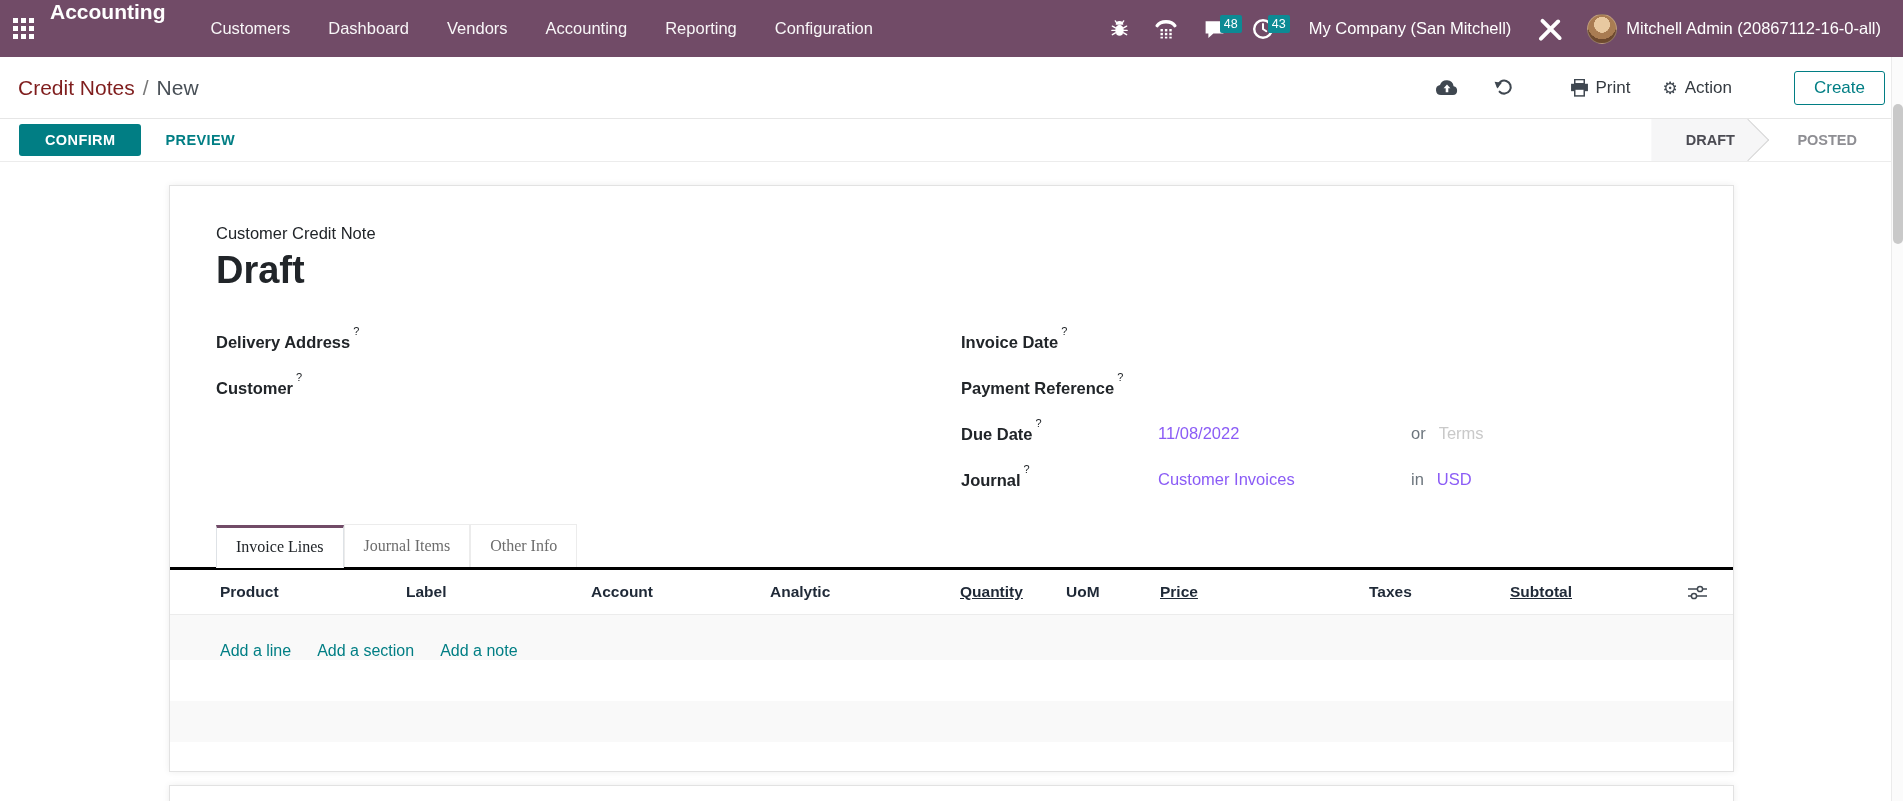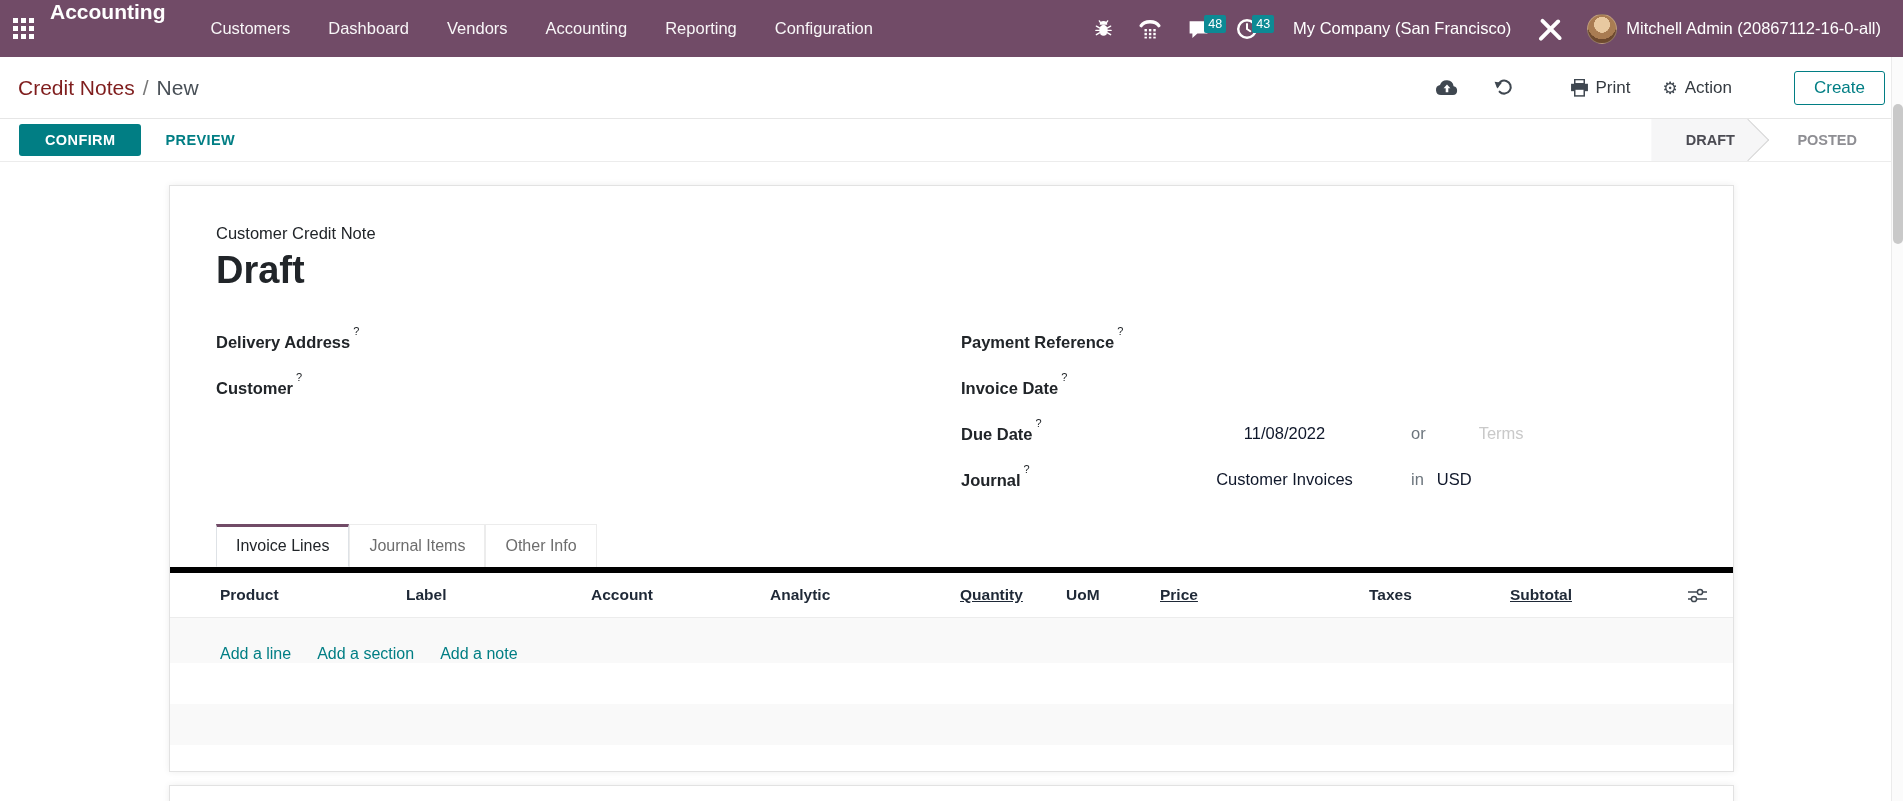--- a/index.html
+++ b/index.html
@@ -61,27 +61,27 @@
            box-shadow:0 0 7px rgba(0,0,0,.07); padding:38px 46px 0; overflow:hidden; }
   .doc-type { font-size:16.5px; color:#212529; }
   .doc-title { font-size:38px; font-weight:700; color:#212529; margin-top:6px; }
 
   .fields { display:grid; grid-template-columns:745px 1fr; margin-top:26px; }
   .col { display:flex; flex-direction:column; }
   .frow { height:46px; display:flex; align-items:center; }
   .flabel { font-size:16.5px; font-weight:700; color:#212529; width:197px; flex:0 0 auto; }
   .col-left .flabel { width:auto; }
   .help { font-size:11px; vertical-align:super; position:relative; top:-6px; margin-left:3px; font-weight:400; color:#212529; }
-  .fvalue { font-size:16.5px; color:#0f172a; cursor:text;text-align:center; }
+  .fvalue { font-size:16.5px; color:#8b5cf6; cursor:text; }
   .fvalue.fixed { width:253px; flex:0 0 auto; }
   .conj { font-size:16.5px; color:#6c757d; margin-right:13px; }
-  .placeholder { font-size:16.5px; color:#c9c9c9; cursor:pointer;margin-left:40px; }
-
-  
-  .notebook { margin:22px -46px 0; padding:0 46px; border-bottom:6px solid #000000; display:flex; align-items:flex-start; }
+  .placeholder { font-size:16.5px; color:#c9c9c9; cursor:pointer; }
+
+  
+  .notebook { margin:22px -46px 0; padding:0 46px; border-bottom:3px solid #000000; display:flex; align-items:flex-end;font-family:Liberation Serif, serif; }
   .tab { font-size:16px; cursor:pointer; background:#fff; }
   .tab.active { color:#212529; border:1px solid #dee2e6; border-top:3px solid #714b67; border-bottom:1px solid #fff; margin-bottom:-1px; padding:10px 19px 11px; }
   .tab.inactive { color:#6d6d6d; border:1px solid #ececec; border-bottom:none; padding:12px 19px; }
 
   
   .lines-table { margin:0 -46px; }
   .thead { display:grid; grid-template-columns:50px 186px 185px 179px 190px 90px 16px 94px 193px 16px 141px 164px 60px 1fr;
            align-items:center; height:45px; border-bottom:1px solid #ececec; }
   .th { font-size:15.5px; font-weight:700; color:#1f2937; white-space:nowrap; }
   .th.num { text-align:left;text-decoration:underline; }
@@ -164,21 +164,21 @@
       </svg>
       <span class="badge">48</span>
     </div>
     <div class="systray-icon">
       <svg width="22" height="22" viewBox="0 0 20 20">
         <circle cx="10" cy="10" r="8" stroke="#ffffff" stroke-width="2.2" fill="none"></circle>
         <path d="M10 5.5 V10 L13 12" stroke="#ffffff" stroke-width="1.8" fill="none" stroke-linecap="round"></path>
       </svg>
       <span class="badge">43</span>
     </div>
-    <div class="company">My Company (San Francisco)</div>
+    <div class="company">My Company (San Mitchell)</div>
     <div class="systray-icon tools">
       <svg width="26" height="24" viewBox="0 0 24 22">
         <g fill="#ffffff">
           <rect x="10.6" y="-1" width="3.6" height="26" rx="1.8" transform="rotate(45 12 11)"></rect>
           <rect x="10.6" y="-1" width="3.6" height="26" rx="1.8" transform="rotate(-45 12 11)"></rect>
         </g>
       </svg>
     </div>
     <div class="avatar"></div>
     <div class="username">Mitchell Admin (20867112-16-0-all)</div>
@@ -243,25 +243,25 @@
         <div class="frow">
           <span class="flabel"><span>Delivery Address</span><span class="help">?</span></span>
         </div>
         <div class="frow">
           <span class="flabel"><span>Customer</span><span class="help">?</span></span>
         </div>
       </div>
 
       <div class="col col-right">
         <div class="frow">
+          <span class="flabel"><span>Invoice Date</span><span class="help">?</span></span>
+          <span class="fvalue"></span>
+        </div>
+        <div class="frow">
           <span class="flabel"><span>Payment Reference</span><span class="help">?</span></span>
-          <span class="fvalue"></span>
-        </div>
-        <div class="frow">
-          <span class="flabel"><span>Invoice Date</span><span class="help">?</span></span>
           <span class="fvalue"></span>
         </div>
         <div class="frow">
           <span class="flabel"><span>Due Date</span><span class="help">?</span></span>
           <span class="fvalue fixed">11/08/2022</span>
           <span class="conj">or</span>
           <span class="placeholder">Terms</span>
         </div>
         <div class="frow">
           <span class="flabel"><span>Journal</span><span class="help">?</span></span>

